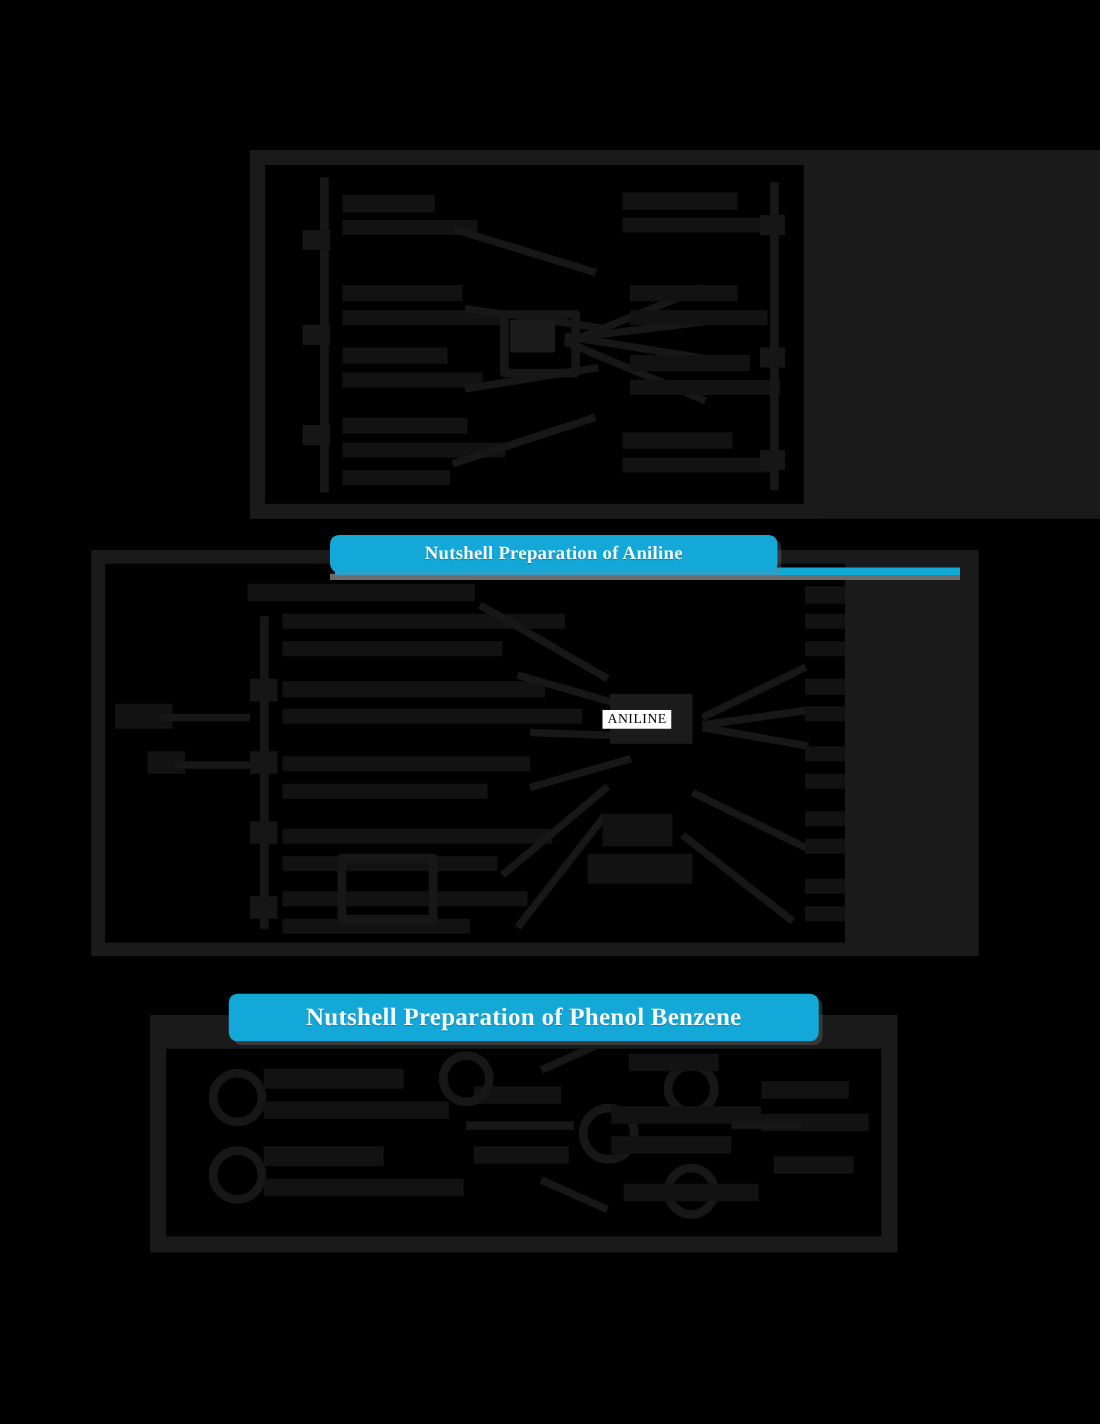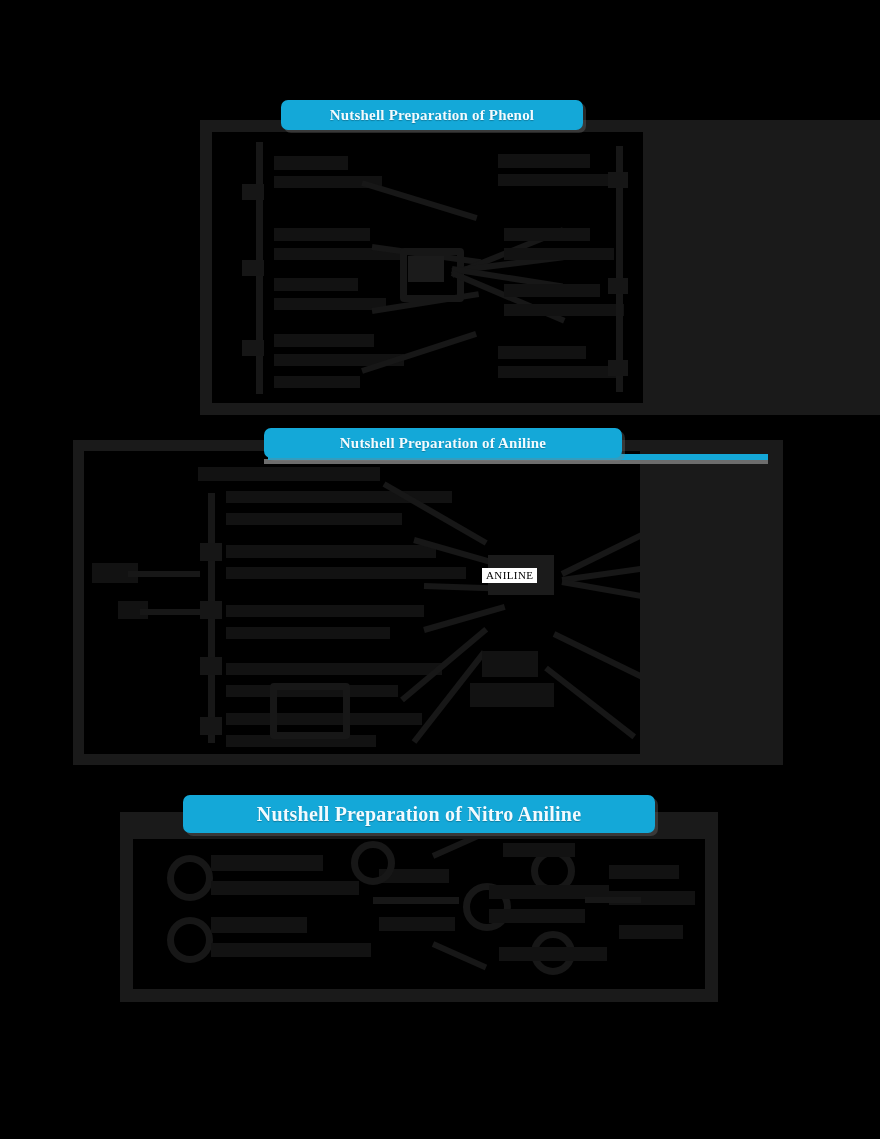--- a/index.html
+++ b/index.html
@@ -158,29 +158,26 @@
           <div class="blob d2" style="left:286px; top:234px; width:122px; height:12px;"></div>
 
           <div class="stroke" style="left:404px; top:14px; width:7px; height:246px;"></div>
           <div class="blob" style="left:396px; top:40px;  width:20px; height:16px;"></div>
           <div class="blob" style="left:396px; top:146px; width:20px; height:16px;"></div>
           <div class="blob" style="left:396px; top:228px; width:20px; height:16px;"></div>
         </div>
       </div>
     </div>
 
-    <div class="title-pill" style="left:281px; top:5px; width:302px; height:30px; font-size:15px;">
-      <span>Nutshell Preparation of Phenol</span>
-    </div>
   </div>
 
   <div class="section" style="left:0; top:425px; width:880px; height:345px;">
 
     <div class="panel" style="left:73px; top:15px; width:710px; height:325px;">
-      <div class="panel-inner" style="left:11px; top:11px; width:556px; height:303px;">
+      <div class="panel-inner" style="left:11px; top:11px; width:556px; height:303px;padding-left:36px;">
         <div class="artwork">
 
           <div class="blob d2" style="left:8px;   top:112px; width:46px; height:20px;"></div>
           <div class="stroke" style="left:44px;  top:120px; width:72px; height:6px;"></div>
           <div class="blob d2" style="left:34px;  top:150px; width:30px; height:18px;"></div>
           <div class="stroke" style="left:56px;  top:158px; width:62px; height:6px;"></div>
 
           <div class="stroke" style="left:124px; top:42px;  width:7px; height:250px;"></div>
           <div class="blob" style="left:116px; top:92px;  width:22px; height:18px;"></div>
           <div class="blob" style="left:116px; top:150px; width:22px; height:18px;"></div>
@@ -281,17 +278,17 @@
           <div class="blob d2" style="left:476px; top:52px;  width:86px;  height:14px;"></div>
           <div class="blob d2" style="left:486px; top:86px;  width:64px;  height:14px;"></div>
           <div class="stroke" style="left:452px; top:58px;  width:56px;  height:6px;"></div>
           <div class="stroke" style="left:300px; top:14px;  width:58px;  height:6px; transform:rotate(-24deg); transform-origin:left center;"></div>
           <div class="stroke" style="left:300px; top:102px; width:58px;  height:6px; transform:rotate(24deg);  transform-origin:left center;"></div>
         </div>
       </div>
     </div>
 
     <div class="title-pill" style="left:183px; top:0px; width:472px; height:38px; font-size:20px;">
-      <span>Nutshell Preparation of Nitro Aniline</span>
+      <span>Nutshell Preparation of Phenol Benzene</span>
     </div>
   </div>
 
 </div>
 
 </body></html>

